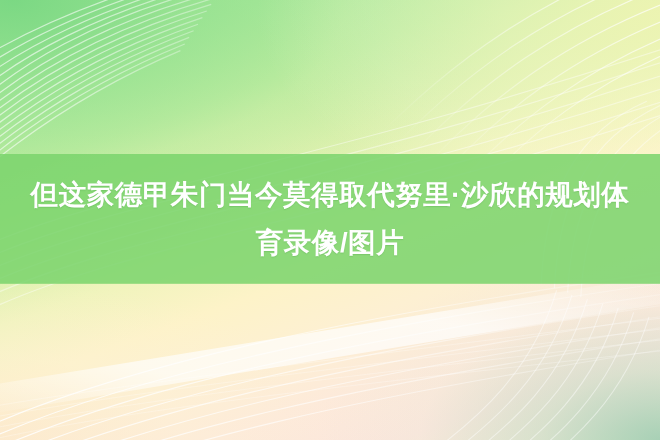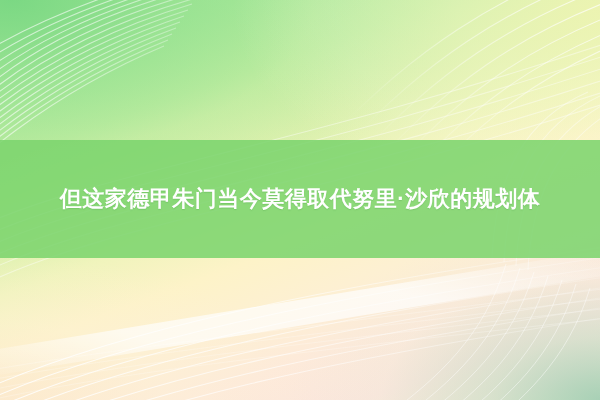--- a/index.html
+++ b/index.html
@@ -89,21 +89,21 @@
     top: 140px;
     height: 118px;
     background: rgba(122, 212, 108, 0.86);
     display: flex;
     flex-direction: column;
     align-items: center;
     justify-content: center;
   }
   .band-line {
     color: #ffffff;
-    font-size: 22px;
+    font-size: 25px;
     font-weight: bold;
     line-height: 44px;
     letter-spacing: 0.5px;
     text-align: center;
     white-space: nowrap;
     text-shadow: 0 1px 1px rgba(90, 170, 80, 0.35);
   }
 </style>
 </head>
 <body>
@@ -213,15 +213,16 @@
         <path d="M -10 400 C 120 372 300 352 610 318"></path>
         <path d="M -10 390 C 120 364 300 344 610 308"></path>
         <path d="M -10 380 C 120 356 300 336 610 298"></path>
         <path d="M -10 370 C 120 348 300 328 610 288"></path>
       </g>
     </svg>
   </div>
 
   <div class="text-band">
     <div class="band-line">但这家德甲朱门当今莫得取代努里·沙欣的规划体</div>
+    <div class="band-line">育录像/图片</div>
   </div>
 
 </div>
 
 </body></html>

